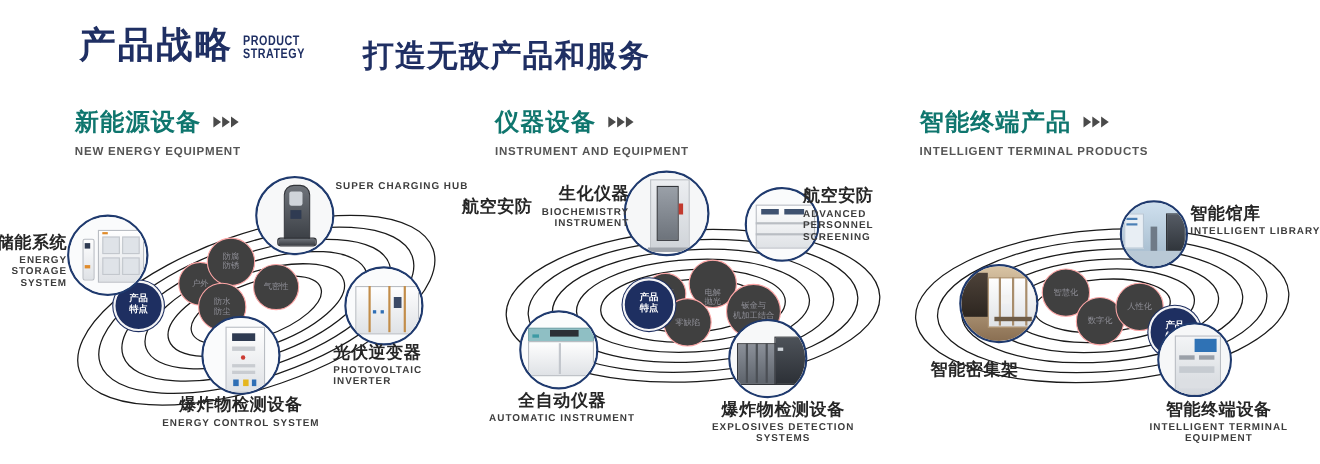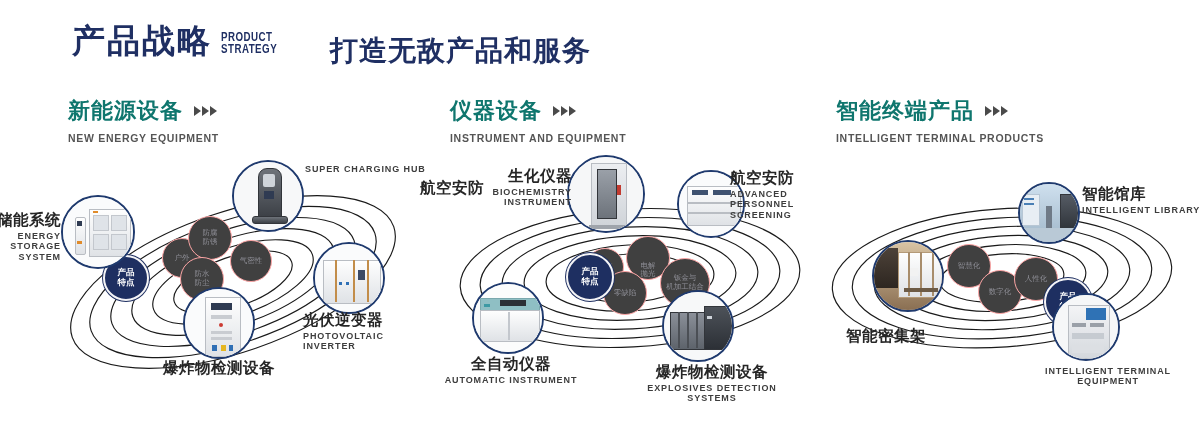--- a/index.html
+++ b/index.html
@@ -252,20 +252,21 @@
         <div class="org" style="left:34px;top:34px;width:4px;height:4px;border-radius:50%;background:#cc3b33;"></div>
         <div class="ln" style="left:26px;top:42px;width:21px;height:3px;"></div>
         <div class="ln" style="left:26px;top:48px;width:21px;height:3px;"></div>
         <div class="acc" style="left:27px;top:56px;width:5px;height:6px;"></div>
         <div class="org" style="left:36px;top:56px;width:5px;height:6px;background:#e5b620;"></div>
         <div class="acc" style="left:44px;top:56px;width:4px;height:6px;"></div>
       </div>
     </div>
     <div class="lbl c" style="left:35px;top:200px;width:258px;">
       <div class="cn">爆炸物检测设备</div>
+      <div class="en">ENERGY CONTROL SYSTEM</div>
     </div>
   </div>
 
   <div class="cluster" style="left:440px;top:160px;">
     <div class="orbits">
       <svg width="380" height="250" viewBox="0 0 380 250">
         <g transform="translate(190,118) rotate(-3)" fill="none" stroke="#1a1a1a" stroke-width="1.15">
           <ellipse rx="62" ry="24"></ellipse>
           <ellipse rx="84" ry="33"></ellipse>
           <ellipse rx="106" ry="42"></ellipse>
@@ -421,20 +422,21 @@
       <div class="thumb" style="background:#f6f7f8;">
         <div class="cab" style="left:14px;top:10px;width:40px;height:52px;background:linear-gradient(180deg,#f3f4f6,#d4d8dd);"></div>
         <div class="scr" style="left:32px;top:13px;width:20px;height:12px;background:#2f72b5;"></div>
         <div class="ln" style="left:18px;top:28px;width:14px;height:4px;background:#9aa0a8;"></div>
         <div class="ln" style="left:36px;top:28px;width:14px;height:4px;background:#9aa0a8;"></div>
         <div class="ln" style="left:18px;top:38px;width:32px;height:6px;background:#c6cbd1;"></div>
         <div class="ln" style="left:18px;top:50px;width:32px;height:8px;background:#dcdfe3;"></div>
       </div>
     </div>
     <div class="lbl c" style="left:196px;top:204px;width:184px;">
+      <div class="cn">智能终端设备</div>
       <div class="en">INTELLIGENT TERMINAL EQUIPMENT</div>
     </div>
 
     <div class="node" style="left:52px;top:80px;width:72px;height:72px;">
       <div class="thumb" style="background:linear-gradient(180deg,#d9c4a4,#8a6f52);">
         <div class="cabdark" style="left:0px;top:6px;width:24px;height:40px;background:linear-gradient(180deg,#4d4239,#2d2620);border:none;"></div>
         <div class="cab" style="left:24px;top:10px;width:46px;height:44px;background:linear-gradient(180deg,#efe3cf,#cbb característica);border-color:#b49a78;"></div>
         <div class="ln" style="left:34px;top:10px;width:1.5px;height:44px;background:#a88d6c;"></div>
         <div class="ln" style="left:46px;top:10px;width:1.5px;height:44px;background:#a88d6c;"></div>
         <div class="ln" style="left:58px;top:10px;width:1.5px;height:44px;background:#a88d6c;"></div>

